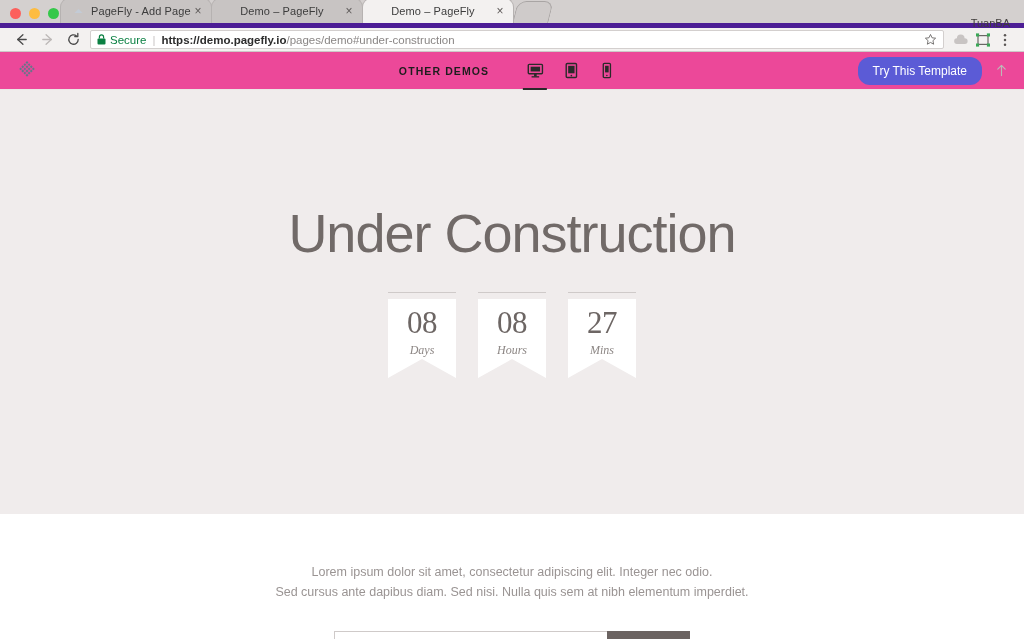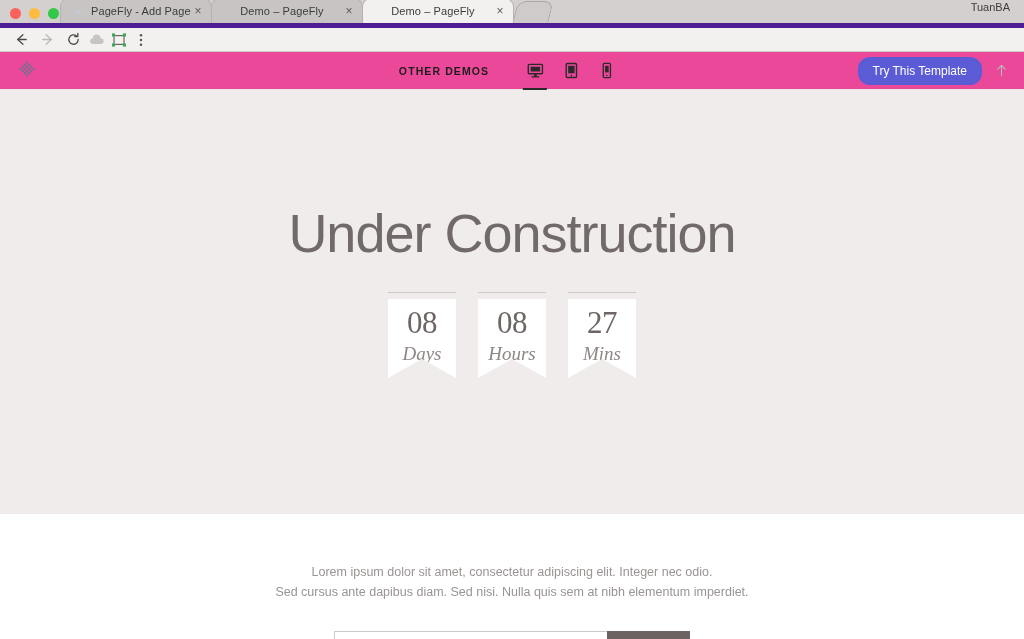--- a/index.html
+++ b/index.html
@@ -82,21 +82,21 @@
     border: 1px solid #a9a5a4;
     border-bottom: none;
     border-top-left-radius: 9px;
     border-top-right-radius: 9px;
     background: #cfcbca;
     margin-left: 2px;
     transform: skewX(-14deg);
   }
   .profile-name {
     position: absolute;
-    right: 14px; top: 1px;
+    right: 14px; top: 17px;
     font-size: 11px;
     color: #3f3c3b;
   }
 
   .toolbar {
     height: 24px;
     background: #f3f1f0;
     border-bottom: 1px solid #cdc9c8;
     display: flex;
     align-items: center;
@@ -243,21 +243,21 @@
     clip-path: polygon(0 0, 100% 0, 100% 100%, 50% 76%, 0 100%);
     font-family: Liberation Serif, serif;
   }
   .cd-num {
     font-size: 31px;
     color: #6d6664;
     line-height: 1;
     letter-spacing: -0.5px;
   }
   .cd-label {
-    font-size: 19px;
+    font-size: 12px;
     font-style: italic;
     color: #8d8785;
     margin-top: 5px;
   }
 
   .lower {
     background: #ffffff;
     padding-top: 48px;
     display: flex;
     flex-direction: column;
@@ -350,20 +350,36 @@
           <line x1="3" y1="8" x2="12" y2="8" stroke="#bcb8b7" stroke-width="1.4" stroke-linecap="round"></line>
         </svg>
     </div>
     <div class="nav-btn">
       <svg width="15" height="15" viewBox="0 0 16 16">
           <path d="M13 8 A5 5 0 1 1 11.2 4.2" fill="none" stroke="#4a4a4a" stroke-width="1.4" stroke-linecap="round"></path>
           <path d="M12.6 1.6 L12.6 4.9 L9.3 4.9" fill="none" stroke="#4a4a4a" stroke-width="1.4" stroke-linecap="round" stroke-linejoin="round"></path>
         </svg>
     </div>
 
+    <div class="omnibox">
+      <span class="lock-ico">
+        <svg width="9" height="11" viewBox="0 0 9 11">
+            <rect x="0.5" y="4.5" width="8" height="6" rx="1" fill="#0b8043"></rect>
+            <path d="M2.4 4.5 V3 a2.1 2.1 0 0 1 4.2 0 V4.5" fill="none" stroke="#0b8043" stroke-width="1.2"></path>
+          </svg>
+      </span>
+      <span class="secure-label">Secure</span>
+      <span class="url-sep">|</span>
+      <span class="url-text"><span class="url-dom">https://demo.pagefly.io</span><span class="url-path">/pages/demo#under-construction</span></span>
+      <span class="omni-star">
+        <svg width="13" height="13" viewBox="0 0 16 16">
+            <path d="M8 1.8 L9.9 5.9 L14.3 6.4 L11 9.4 L11.9 13.8 L8 11.6 L4.1 13.8 L5 9.4 L1.7 6.4 L6.1 5.9 Z" fill="none" stroke="#6a6665" stroke-width="1.1" stroke-linejoin="round"></path>
+          </svg>
+      </span>
+    </div>
 
     <div class="tb-ico">
       <svg width="16" height="14" viewBox="0 0 18 14">
           <path d="M4.6 11.5 a3.2 3.2 0 0 1 -0.2 -6.4 A4.2 4.2 0 0 1 13 4.9 a3.3 3.3 0 0 1 0.3 6.6 Z" fill="#c8c4c3"></path>
         </svg>
     </div>
     <div class="tb-ico">
       <svg width="16" height="16" viewBox="0 0 16 16">
         <rect x="3" y="3.6" width="10" height="8.8" fill="none" stroke="#6a6665" stroke-width="1.2"></rect>
         <rect x="1" y="1.4" width="3.1" height="3.1" fill="#3aa757"></rect>

